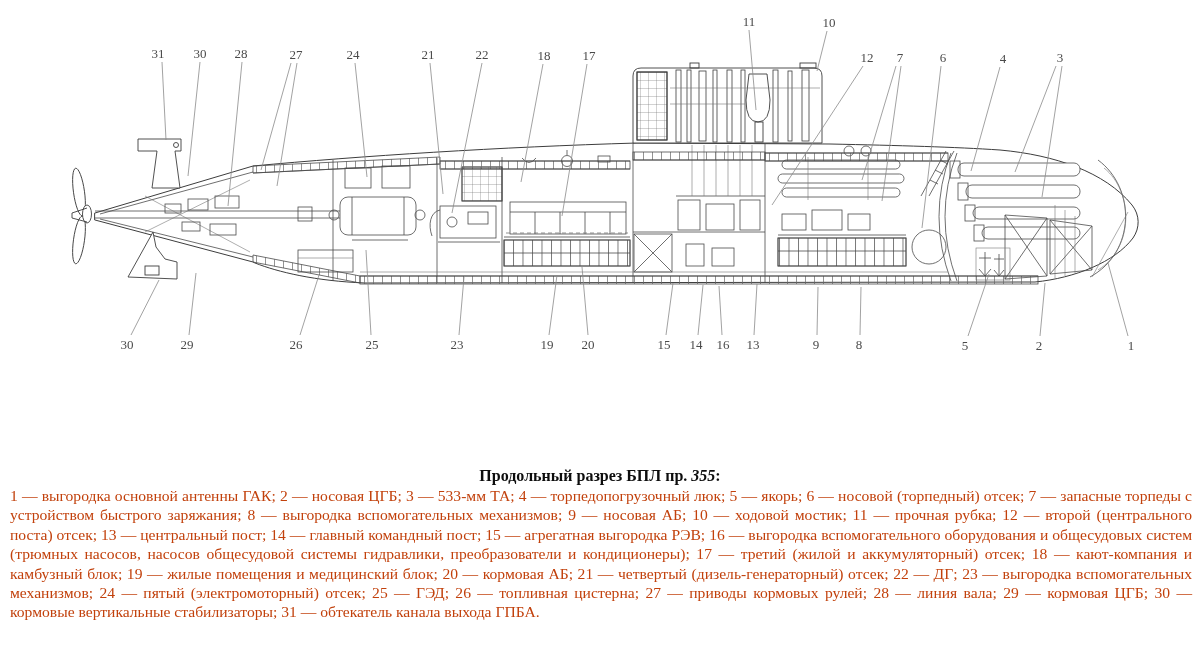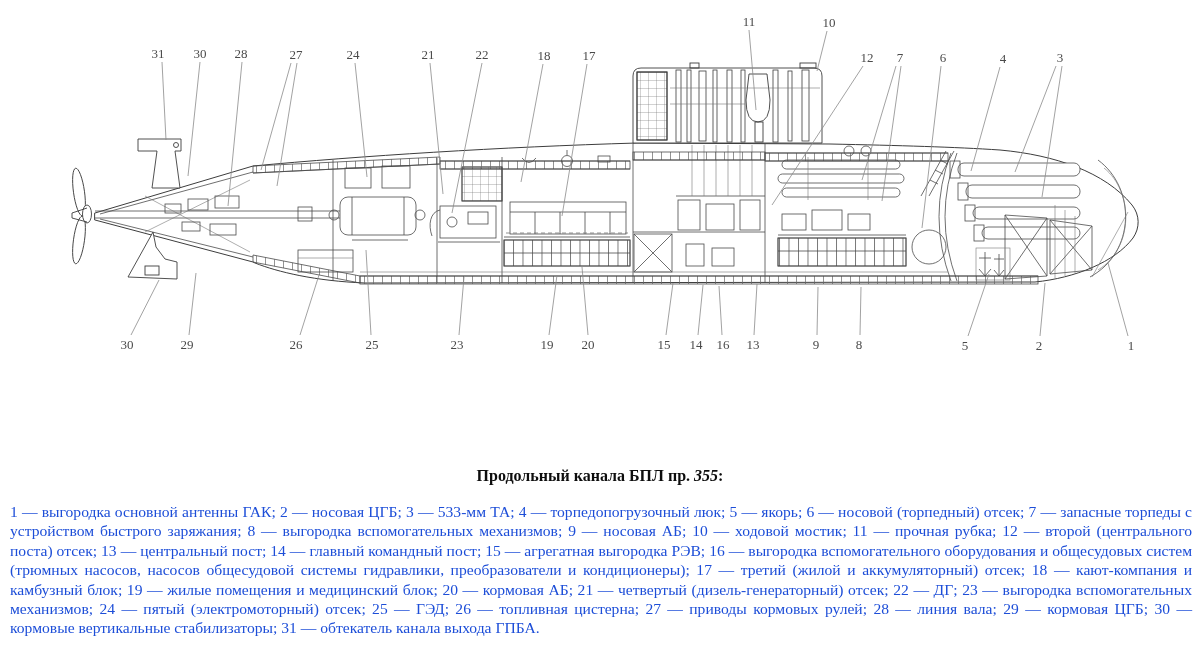--- a/index.html
+++ b/index.html
@@ -3,21 +3,21 @@
 <meta charset="utf-8">
 <style>
   html,body{margin:0;padding:0;background:#ffffff;}
   body{width:1200px;height:653px;overflow:hidden;font-family:"Liberation Serif",serif;color:#111;}
   .stage{position:relative;width:1200px;height:653px;background:#fff;}
   svg{display:block;}
   .callout{font-family:"Liberation Serif",serif;font-size:13px;fill:#4a4a4a;text-anchor:middle;}
   .leader{stroke:#8a8a8a;stroke-width:.8;fill:none;}
   .figure-title{width:1200px;text-align:center;font-weight:bold;font-size:16px;line-height:20px;margin-top:6px;color:#0d0d0d;}
   .figure-title .model{font-style:italic;}
-  .legend{margin:16px 8px 0 10px;font-size:15.6px;line-height:19.4px;text-align:justify;color:#1d4ed8;}
+  .legend{margin:0 8px 0 10px;font-size:15.6px;line-height:19.4px;text-align:justify;color:#c2410c;}
   .lnum{white-space:nowrap;}
 </style>
 </head>
 <body>
 
 <div class="stage">
 
   <svg id="diagram-svg" viewBox="0 0 1200 460" width="1200" height="460" xmlns="http://www.w3.org/2000/svg">
     <defs>
       <pattern id="pTick" width="9" height="8" patternUnits="userSpaceOnUse">
@@ -255,17 +255,17 @@
         <text x="859" y="348.5" class="callout">8</text>
         <line x1="968" y1="336" x2="989" y2="274" class="leader"></line>
         <text x="965" y="349.5" class="callout">5</text>
         <line x1="1040" y1="336" x2="1045" y2="283" class="leader"></line>
         <text x="1039" y="349.5" class="callout">2</text>
         <line x1="1128" y1="336" x2="1108" y2="263" class="leader"></line>
         <text x="1131" y="349.5" class="callout">1</text>
       </g>
   </svg>
 
-  <div class="figure-title"><span>Продольный канала БПЛ пр. </span><span class="model">355</span><span>:</span></div>
+  <div class="figure-title"><span>Продольный разрез БПЛ пр. </span><span class="model">355</span><span>:</span></div>
 
   <p class="legend"><span class="lnum">1</span> — выгородка основной антенны ГАК; <span class="lnum">2</span> — носовая ЦГБ; <span class="lnum">3</span> — 533-мм ТА; <span class="lnum">4</span> — торпедопогрузочный люк; <span class="lnum">5</span> — якорь; <span class="lnum">6</span> — носовой (торпедный) отсек; <span class="lnum">7</span> — запасные торпеды с устройством быстрого заряжания; <span class="lnum">8</span> — выгородка вспомогательных механизмов; <span class="lnum">9</span> — носовая АБ; <span class="lnum">10</span> — ходовой мостик; <span class="lnum">11</span> — прочная рубка; <span class="lnum">12</span> — второй (центрального поста) отсек; <span class="lnum">13</span> — центральный пост; <span class="lnum">14</span> — главный командный пост; <span class="lnum">15</span> — агрегатная выгородка РЭВ; <span class="lnum">16</span> — выгородка вспомогательного оборудования и общесудовых систем (трюмных насосов, насосов общесудовой системы гидравлики, преобразователи и кондиционеры); <span class="lnum">17</span> — третий (жилой и аккумуляторный) отсек; <span class="lnum">18</span> — кают-компания и камбузный блок; <span class="lnum">19</span> — жилые помещения и медицинский блок; <span class="lnum">20</span> — кормовая АБ; <span class="lnum">21</span> — четвертый (дизель-генераторный) отсек; <span class="lnum">22</span> — ДГ; <span class="lnum">23</span> — выгородка вспомогательных механизмов; <span class="lnum">24</span> — пятый (электромоторный) отсек; <span class="lnum">25</span> — ГЭД; <span class="lnum">26</span> — топливная цистерна; <span class="lnum">27</span> — приводы кормовых рулей; <span class="lnum">28</span> — линия вала; <span class="lnum">29</span> — кормовая ЦГБ; <span class="lnum">30</span> — кормовые вертикальные стабилизаторы; <span class="lnum">31</span> — обтекатель канала выхода ГПБА.</p>
 
 </div>
 
 </body></html>

